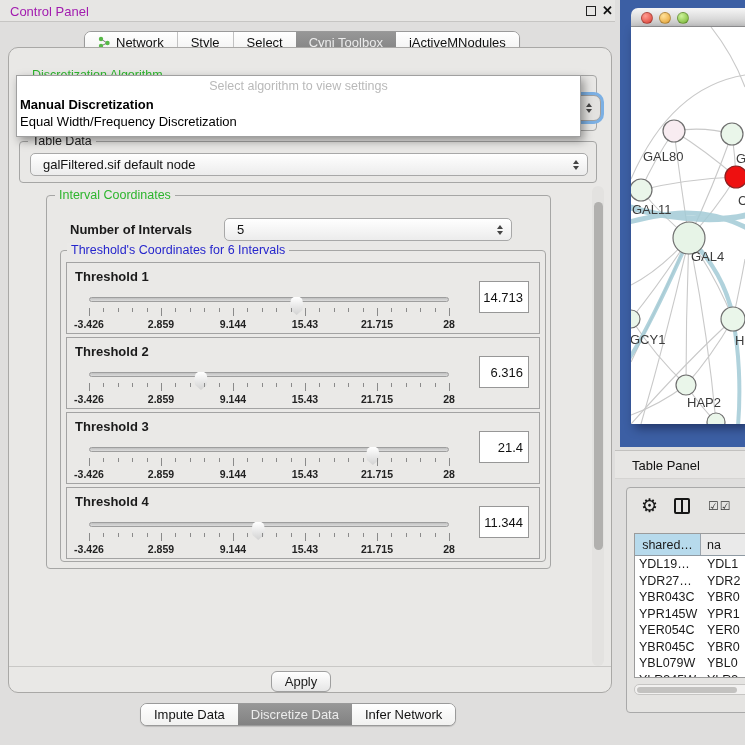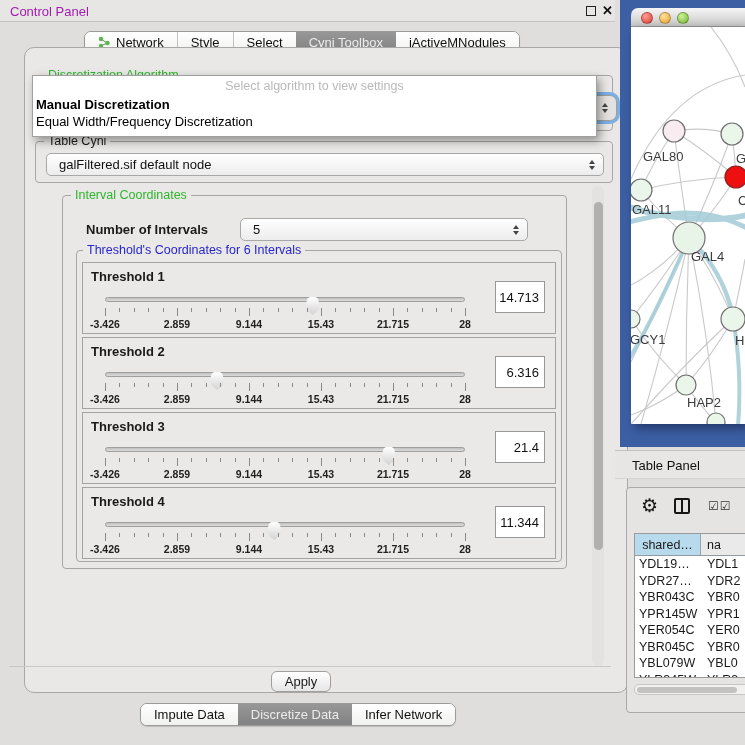--- a/index.html
+++ b/index.html
@@ -14,21 +14,21 @@
   #close-x { left:602px; top:3px; font-size:13px; font-weight:bold; color:#111; }
 
   .tabbar { display:flex; border:1px solid #9a9a9a; border-radius:7px; overflow:hidden; background:#fdfdfd; height:23px; box-shadow:0 1px 1px rgba(0,0,0,.15); }
   .seg { display:flex; align-items:center; gap:5px; padding:0 13px; font-size:13px; background:linear-gradient(#ffffff,#f1f1f0); color:#111; white-space:nowrap; }
   .seg.divided { border-left:1px solid #c2c2c2;align-items:center; }
   .seg.dark { background:linear-gradient(#979797,#828282); color:#ececec; border-left:none; }
   #top-tabs { left:84px; top:31px; }
   #bottom-tabs { left:140px; top:703px; }
 
   
-  #main-panel { left:24px; top:47px; width:604px; height:646px; background:#e9e8e6; border:1px solid #a9a8a6; border-radius:10px; }
+  #main-panel { left:8px; top:47px; width:604px; height:646px; background:#e9e8e6; border:1px solid #a9a8a6; border-radius:10px; }
   .group { position:absolute; border:1px solid #a6a6a5; border-radius:4px; }
   .group-title { position:absolute; top:-8px; left:8px; background:#e9e8e6; padding:0 4px; font-size:12.5px; white-space:nowrap; }
   .t-green { color:var(--green-title); }
   .t-blue { color:var(--blue-title); }
   .t-black { color:#1b1b1b; }
 
   .combo { position:absolute; background:linear-gradient(#ffffff,#ececec); border:1px solid #a8a8a8; border-radius:5px; font-size:13px; display:flex; align-items:center; padding-left:12px; color:#111; }
   .stepper { position:absolute; right:8px; top:50%; transform:translateY(-50%); display:flex; flex-direction:column; gap:2px; }
   .arr-up { width:0;height:0;border-left:3.5px solid transparent;border-right:3.5px solid transparent;border-bottom:4.5px solid #444; }
   .arr-dn { width:0;height:0;border-left:3.5px solid transparent;border-right:3.5px solid transparent;border-top:4.5px solid #444; }
@@ -151,21 +151,21 @@
       </div>
   </div>
 
   <div class="abs" id="algo-popup">
     <div class="hint">Select algorithm to view settings</div>
     <div class="popup-item b" style="top:21px;">Manual Discretization</div>
     <div class="popup-item" style="top:38px;">Equal Width/Frequency Discretization</div>
   </div>
 
   <div class="group" style="left:10px; top:93px; width:578px; height:42px;">
-    <span class="group-title t-black">Table Cyni</span>
+    <span class="group-title t-black">Table Data</span>
     <div class="combo" style="left:10px; top:11px; width:558px; height:23px;">
       <span>galFiltered.sif default node</span>
       <div class="stepper">
           <span class="arr-up"></span>
           <span class="arr-dn"></span>
         </div>
     </div>
   </div>
 
   <div class="group" style="left:37px; top:147px; width:505px; height:374px;">

